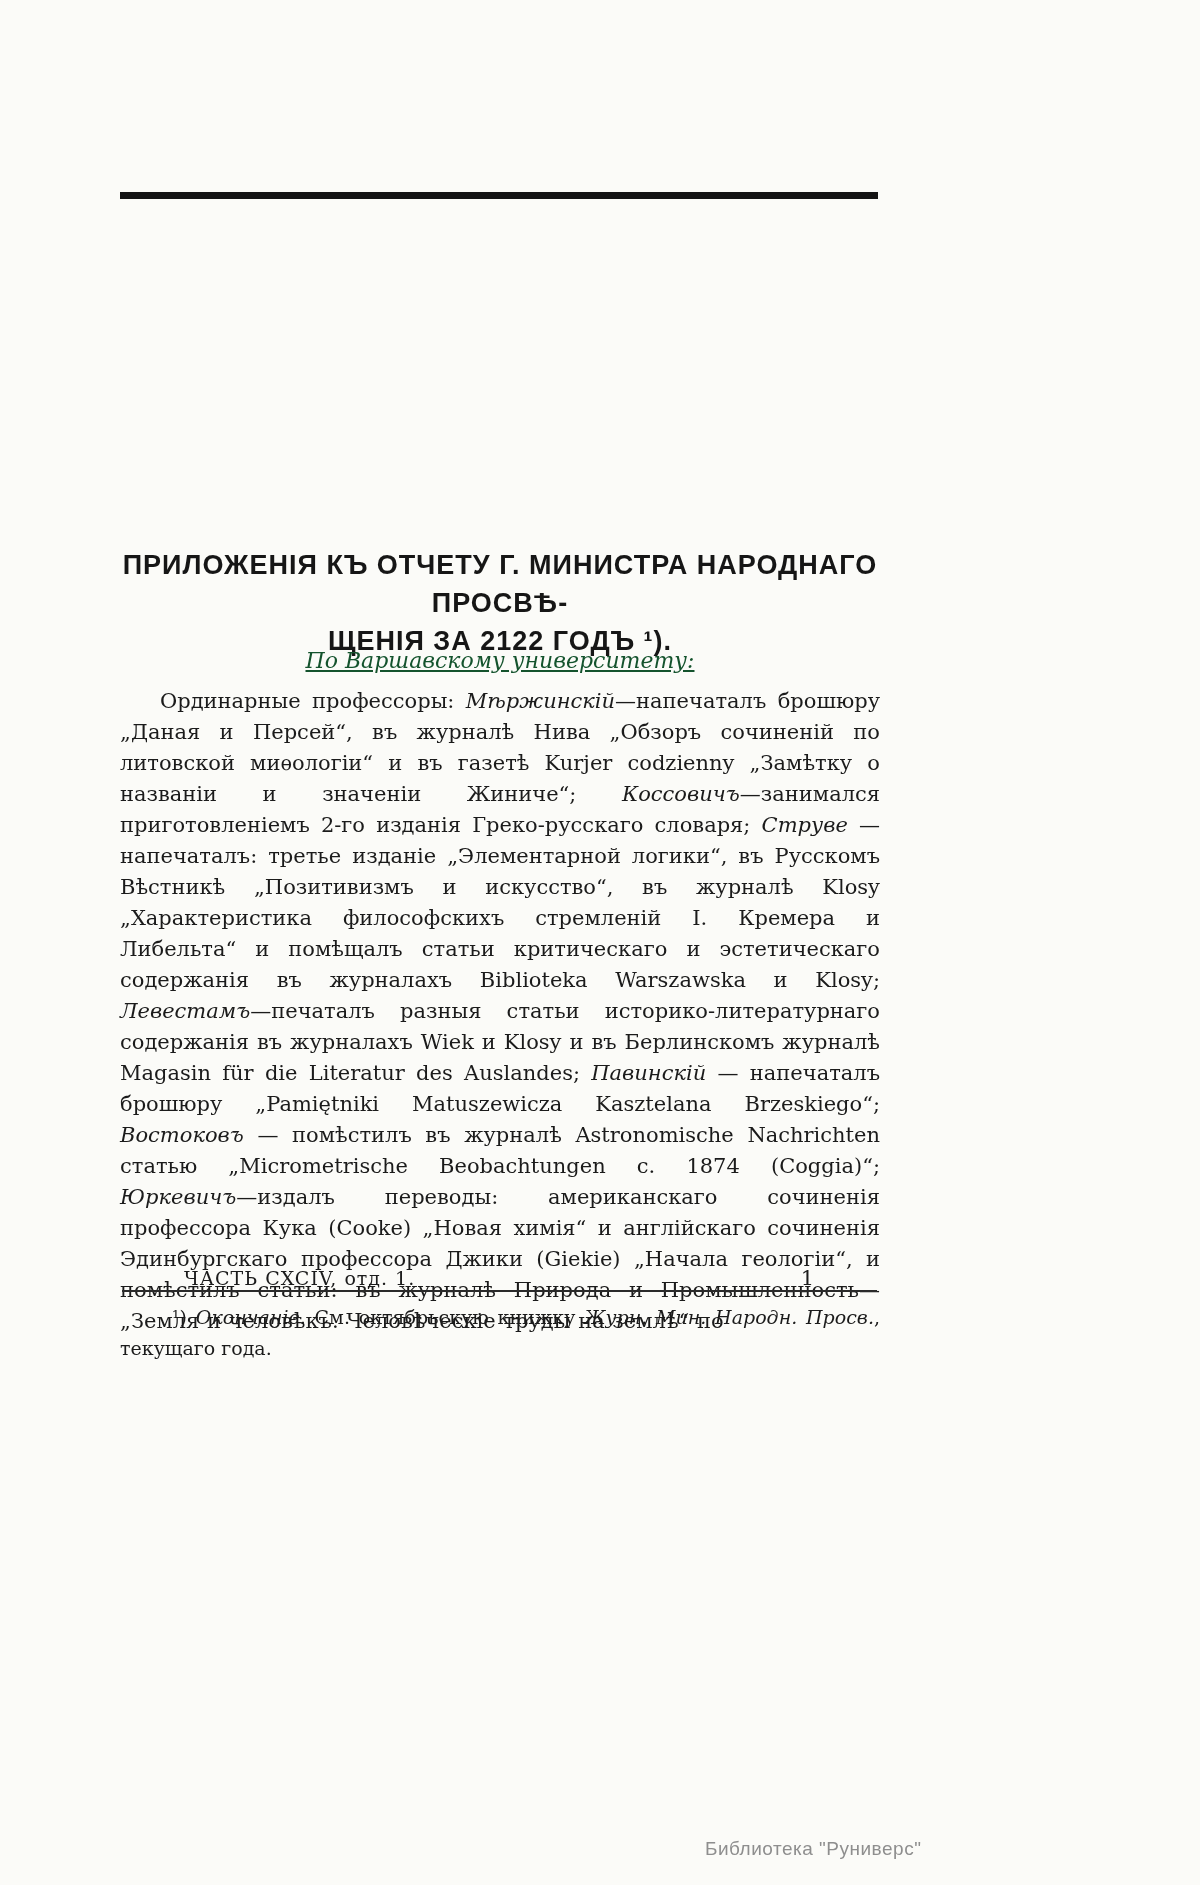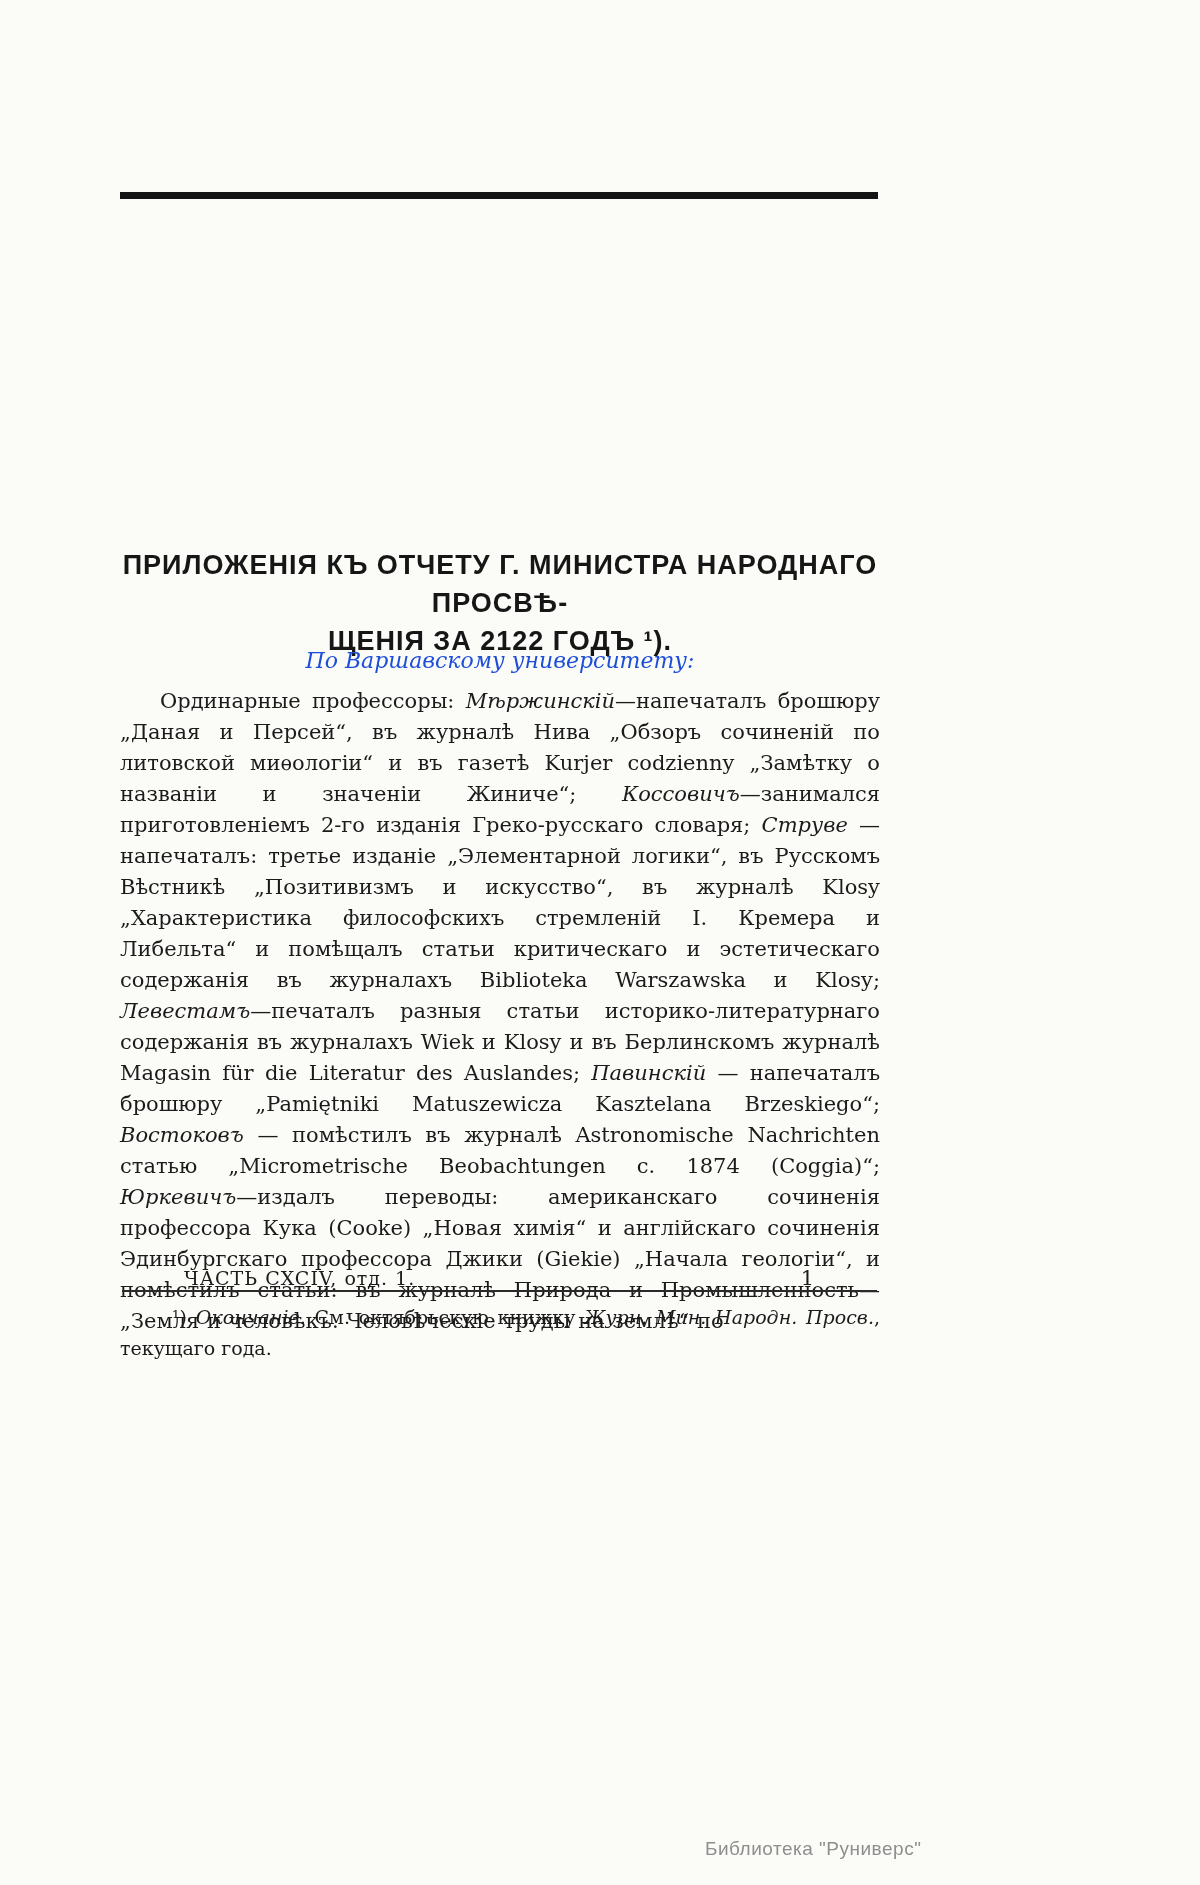--- a/index.html
+++ b/index.html
@@ -40,21 +40,22 @@
   }
   .title-line { display: block; }
   .subtitle {
     position: absolute;
     left: 120px;
     top: 648px;
     width: 760px;
     text-align: center;
     font-style: italic;
     font-size: 22px;
-    color: #1d4ed8;
+    color: #14532d;
+    text-decoration: underline;
   }
   .body-par {
     position: absolute;
     left: 120px;
     top: 686px;
     width: 760px;
     margin: 0;
     font-size: 21px;
     line-height: 31px;
     text-align: justify;

